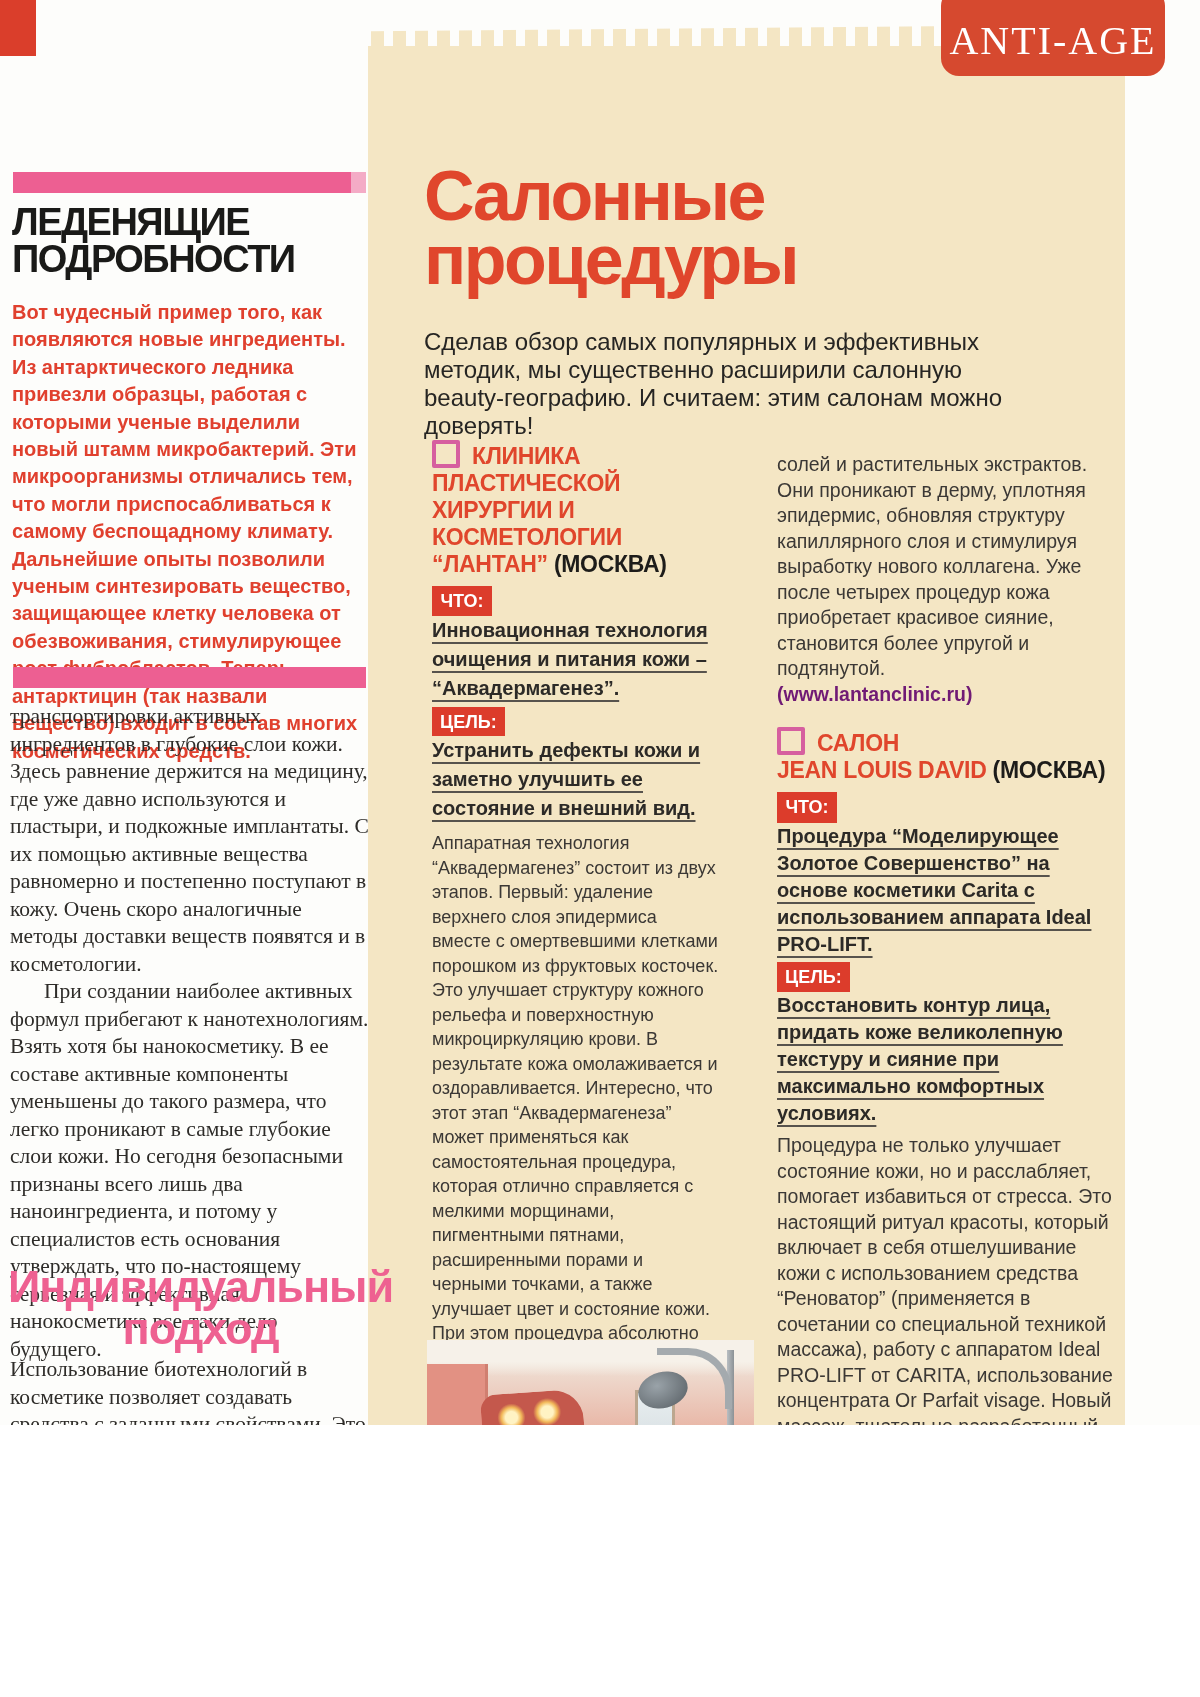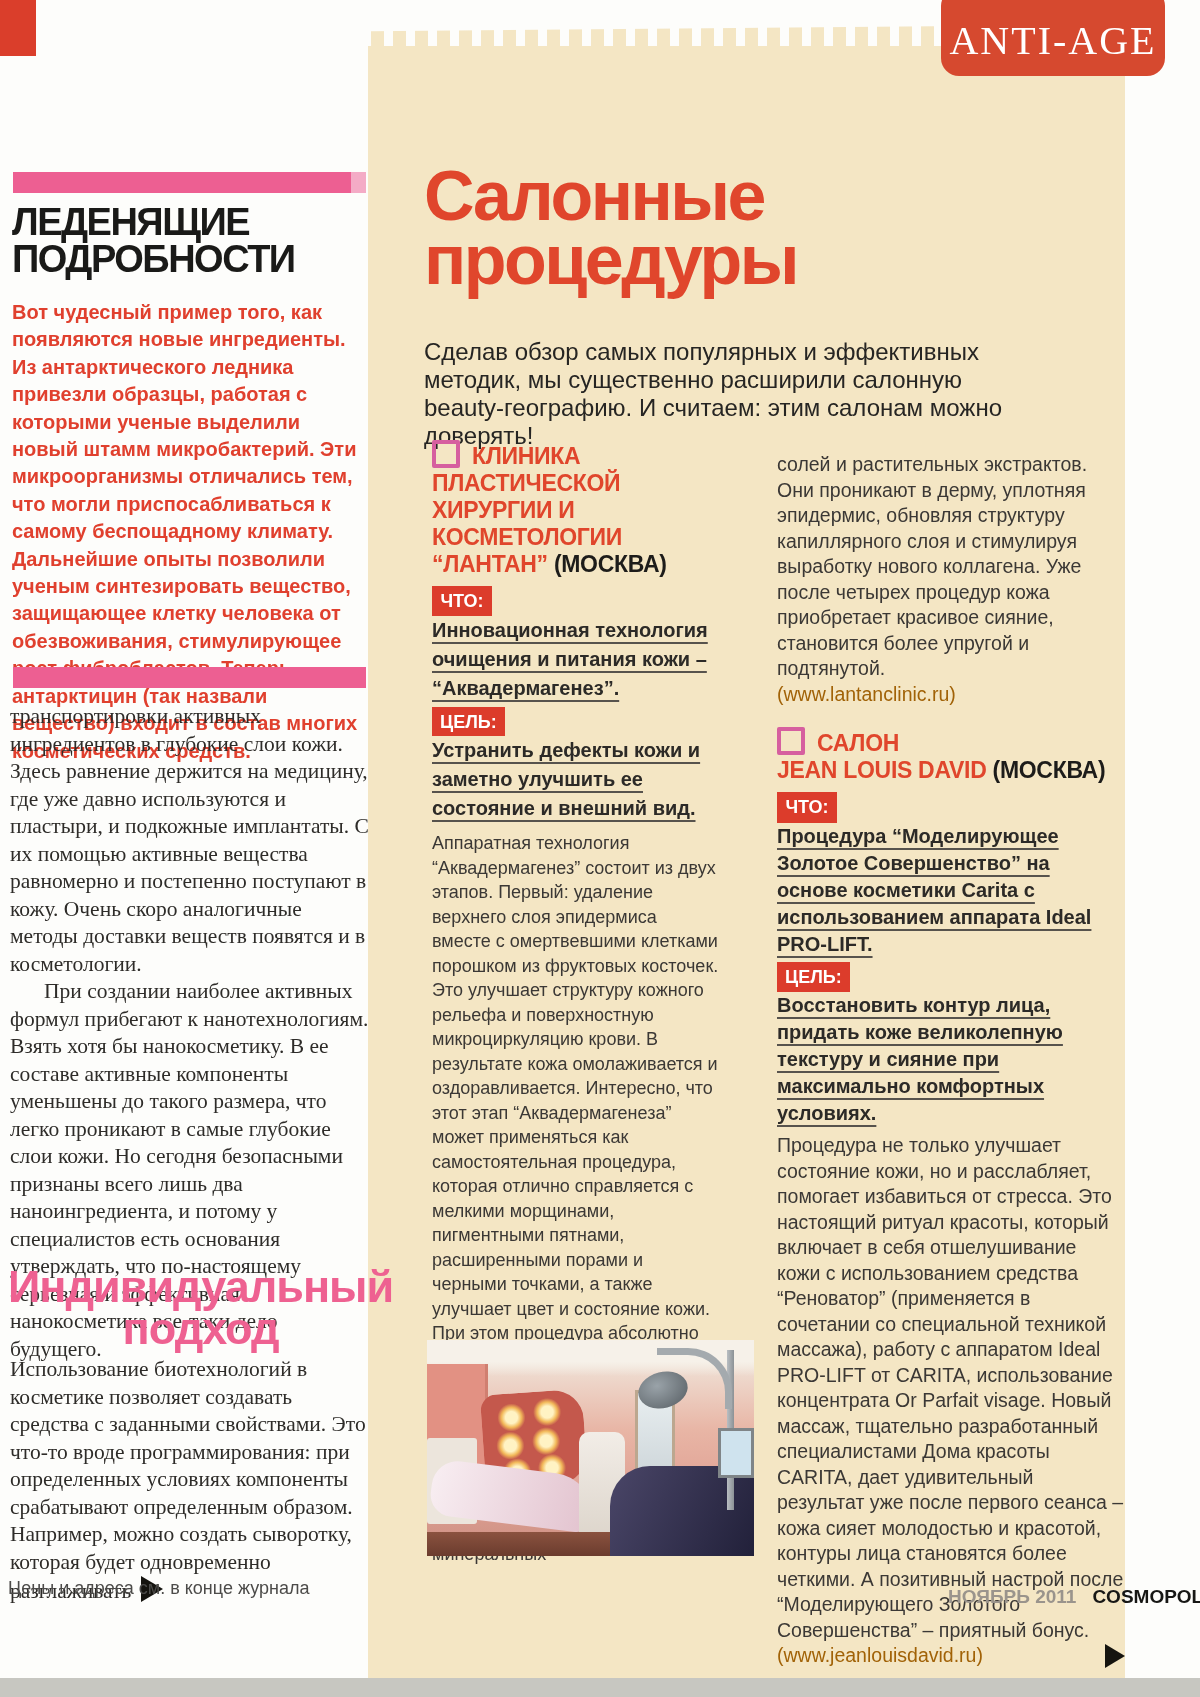--- a/index.html
+++ b/index.html
@@ -1,16 +1,16 @@
 <!DOCTYPE html>
 <html><head>
 <meta charset="utf-8">
 <style>
   html,body{margin:0;padding:0;background:#ffffff;}
-  .page{position:relative;width:1200px;height:1697px;background:#fdfdfb;overflow:hidden;
+  .page{position:relative;width:1200px;height:1425px;background:#fdfdfb;overflow:hidden;
         font-family:"Liberation Sans", sans-serif;}
   .abs{position:absolute;}
 
   
   .corner-mark{left:0;top:0;width:36px;height:56px;background:#da3e2b;}
 
   
   .paper{left:368px;top:46px;width:757px;height:1651px;background:#f4e6c4;}
   .fringe{left:371px;top:28px;width:748px;height:20px;
           background:repeating-linear-gradient(90deg,#f4e6c4 0 13px,rgba(244,230,196,0) 13px 22px);
@@ -54,21 +54,21 @@
 
   .kv{display:flex;margin-top:8px;flex-direction:column;}
   .kv .k{flex:0 0 auto;align-self:flex-start;min-width:44px;text-align:center;background:#dc3c2b;color:#ffffff;
          font-size:18px;font-weight:bold;padding:3px 8px 2px 8px;margin-right:12px;}
   .kv .v{flex:1;font-size:20px;font-weight:bold;color:#2c2a27;
          text-decoration:underline;text-decoration-thickness:2px;text-underline-offset:5px;
          text-decoration-color:#57534d;}
   .col1 .kv .v{line-height:29px;}
   .col2 .kv .v{line-height:27px;}
 
-  .url{font-weight:normal;color:#a16207;}
+  .url{font-weight:bold;color:#701a75;}
   .url-row{display:flex;align-items:center;justify-content:space-between;}
   .tri2{display:inline-block;width:0;height:0;border-top:12px solid transparent;
         border-bottom:12px solid transparent;border-left:20px solid #15140f;}
 
   
   .mag-foot{font-size:19px;font-weight:bold;white-space:nowrap;}
   .mag-foot .month{color:#9a948c;margin-right:16px;}
   .mag-foot .brand{color:#171715;margin-right:12px;}
 
   
@@ -146,21 +146,21 @@
     <p style="display:inline">Использование биотехнологий в косметике позволяет создавать средства с заданными свойствами. Это что-то вроде программирования: при определенных условиях компоненты срабатывают определенным образом. Например, можно создать сыворотку, которая будет одновременно разглаживать</p><span class="tri"></span>
   </div>
 
   <div class="abs foot-note" style="left:8px;top:1578px;text-align:right;">Цены и адреса см. в конце журнала</div>
 
   <div class="abs title" style="left:424px;top:164px;">
     <div>Салонные</div>
     <div>процедуры</div>
   </div>
 
-  <div class="abs intro" style="left:424px;top:328px;margin-top:10px;">Сделав обзор самых популярных и эффективных методик, мы существенно расширили салонную beauty-географию. И считаем: этим салонам можно доверять!</div>
+  <div class="abs intro" style="left:424px;top:328px;">Сделав обзор самых популярных и эффективных методик, мы существенно расширили салонную beauty-географию. И считаем: этим салонам можно доверять!</div>
 
   <div class="abs col col1" style="left:432px;top:440px;">
     <div class="art-name">
       <div><span class="cb"></span><span>КЛИНИКА ПЛАСТИЧЕСКОЙ</span></div>
       <div>ХИРУРГИИ И КОСМЕТОЛОГИИ</div>
       <div><span>“ЛАНТАН”</span>
         <span class="city">(МОСКВА)</span></div>
     </div>
     <div class="kv">
       <span class="k">ЧТО:</span>

